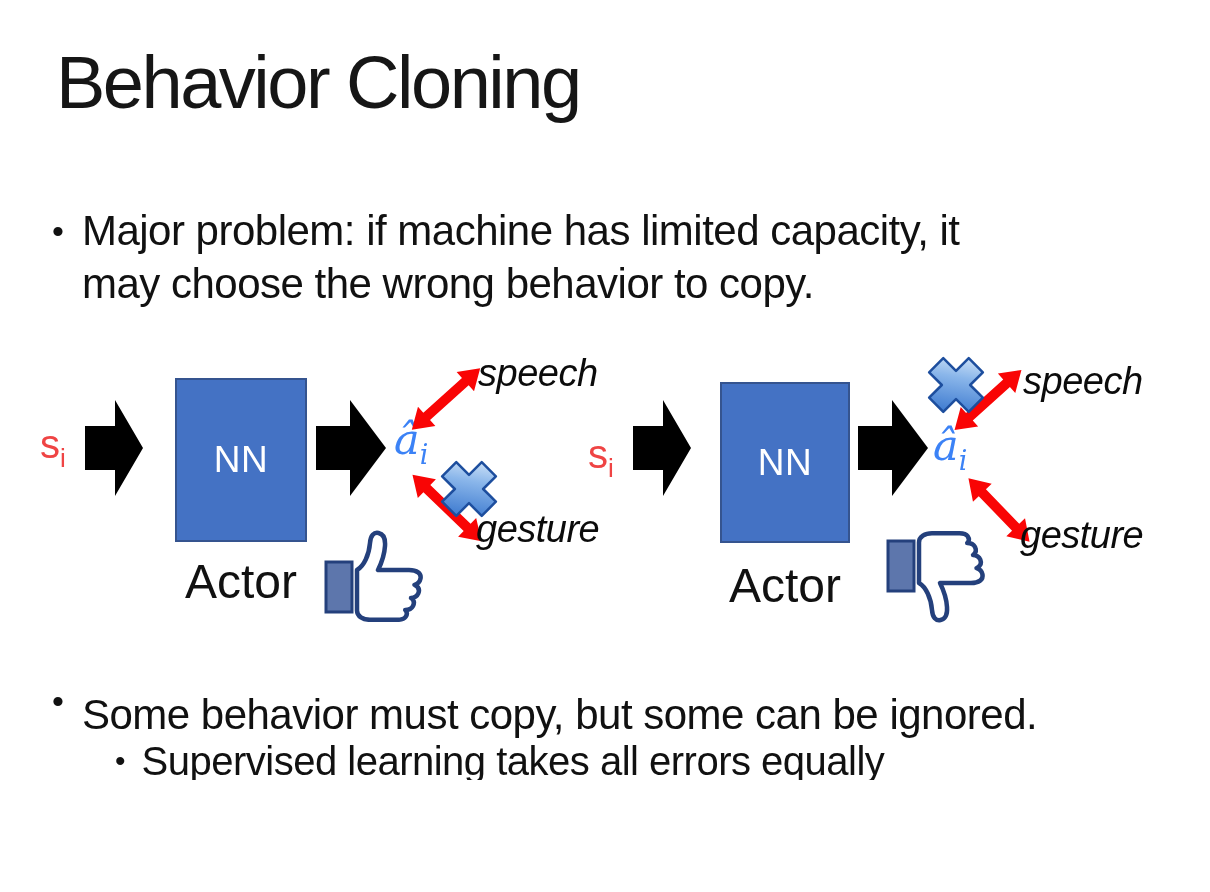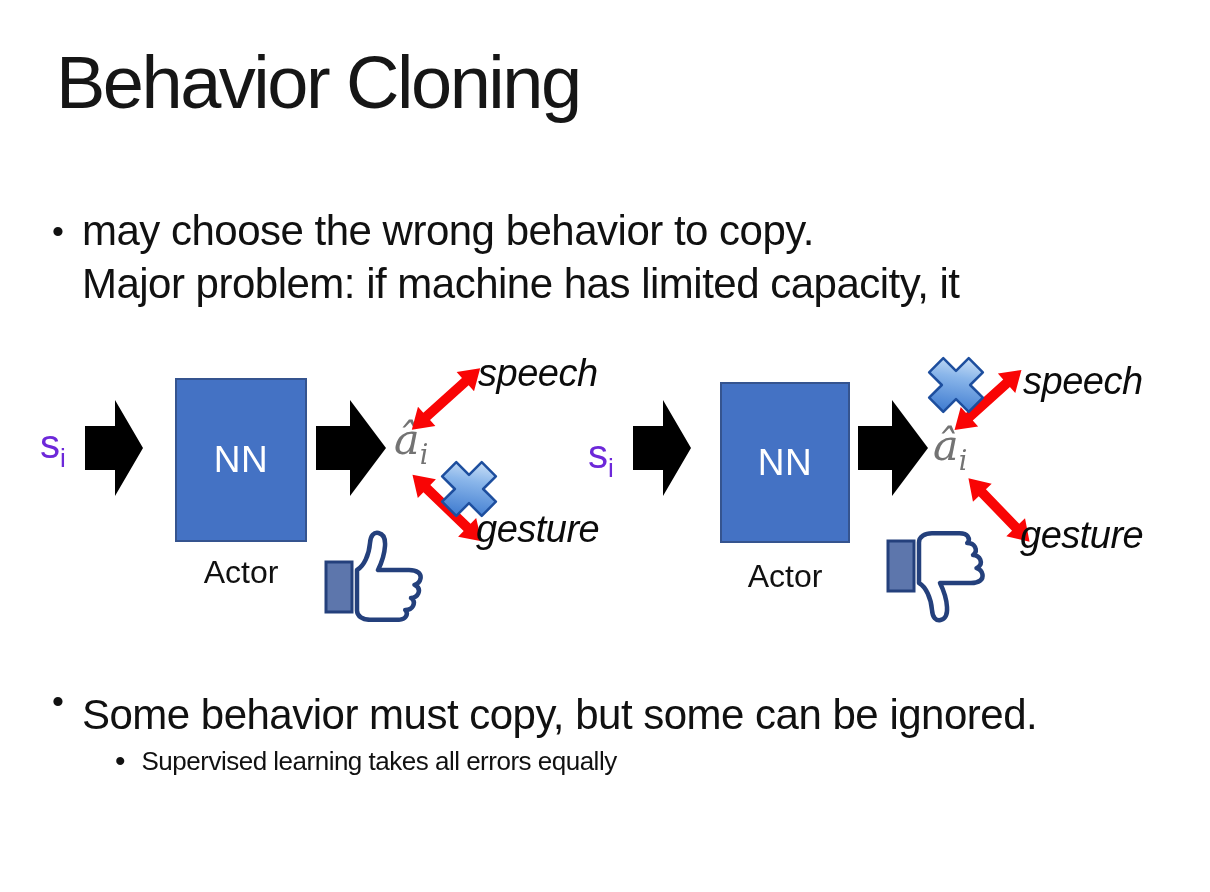--- a/index.html
+++ b/index.html
@@ -15,55 +15,55 @@
   }
 
   .bullet-row{display:flex;align-items:flex-start;}
   .bullet-dot{font-size:34px;line-height:54px;margin-right:18px;color:#111;}
   .b1{left:52px;top:204px;width:1060px;}
   .b1 .btext span{display:block;font-size:42px;line-height:53px;letter-spacing:-0.5px;}
   .b2{left:52px;top:674px;width:1120px;}
   .b2 .btext span{display:block;font-size:42px;line-height:50px;letter-spacing:-0.5px;margin-top:16px;}
   .b3{left:115px;top:736px;width:1050px;}
   .b3 .bullet-dot{font-size:30px;line-height:50px;margin-right:16px;}
-  .b3 .btext span{display:block;font-size:26px;line-height:50px;letter-spacing:-0.5px;}
+  .b3 .btext span{display:block;font-size:40px;line-height:50px;letter-spacing:-0.5px;}
 
   .diagram{position:absolute;}
   .d-left{left:30px;top:350px;width:590px;height:290px;}
   .d-right{left:585px;top:350px;width:625px;height:290px;}
 
-  .si{font-size:40px;color:#6d28d9;}
+  .si{font-size:40px;color:#ef4444;}
   .si sub{font-size:26px;line-height:0;}
   .nn-box{
     background:#4472C4;border:2px solid #35548F;box-sizing:border-box;
     display:flex;align-items:center;justify-content:center;
     color:#ffffff;font-size:37px;letter-spacing:0.5px;
   }
-  .actor{font-size:32px;text-align:center;color:#111;}
-  .ahat{font-family:"DejaVu Serif",serif;font-style:italic;font-size:43px;color:#737373;}
+  .actor{font-size:48px;text-align:center;color:#111;}
+  .ahat{font-family:"DejaVu Serif",serif;font-style:italic;font-size:43px;color:#3b82f6;}
   .ahat sub{font-size:27px;line-height:0;}
   .lbl{font-size:38px;letter-spacing:-0.5px;color:#0b0b0b;font-style:italic;}
 
   .artifact{
     left:0;top:884px;width:680px;height:8px;opacity:.55;
     background:repeating-linear-gradient(90deg,#eef1f4 0 13px,#ffffff 13px 22px);
   }
 </style>
 </head>
 <body>
 
 <div class="slide">
 
   <div class="abs title nowrap">Behavior Cloning</div>
 
   <div class="abs bullet-row b1">
     <span class="bullet-dot">•</span>
     <div class="btext">
+      <span>Major problem: if machine has limited capacity, it</span>
       <span>may choose the wrong behavior to copy.</span>
-      <span>Major problem: if machine has limited capacity, it</span>
     </div>
   </div>
 
   <div class="diagram d-left">
 
     <span class="abs si nowrap" style="left:10px;top:72px;"><span>s</span><sub>i</sub></span>
 
     <svg class="abs" style="left:55px;top:50px;" width="58" height="96">
       <polygon points="0,26 30,26 30,0 58,48 30,96 30,70 0,70" fill="#000"></polygon>
     </svg>

